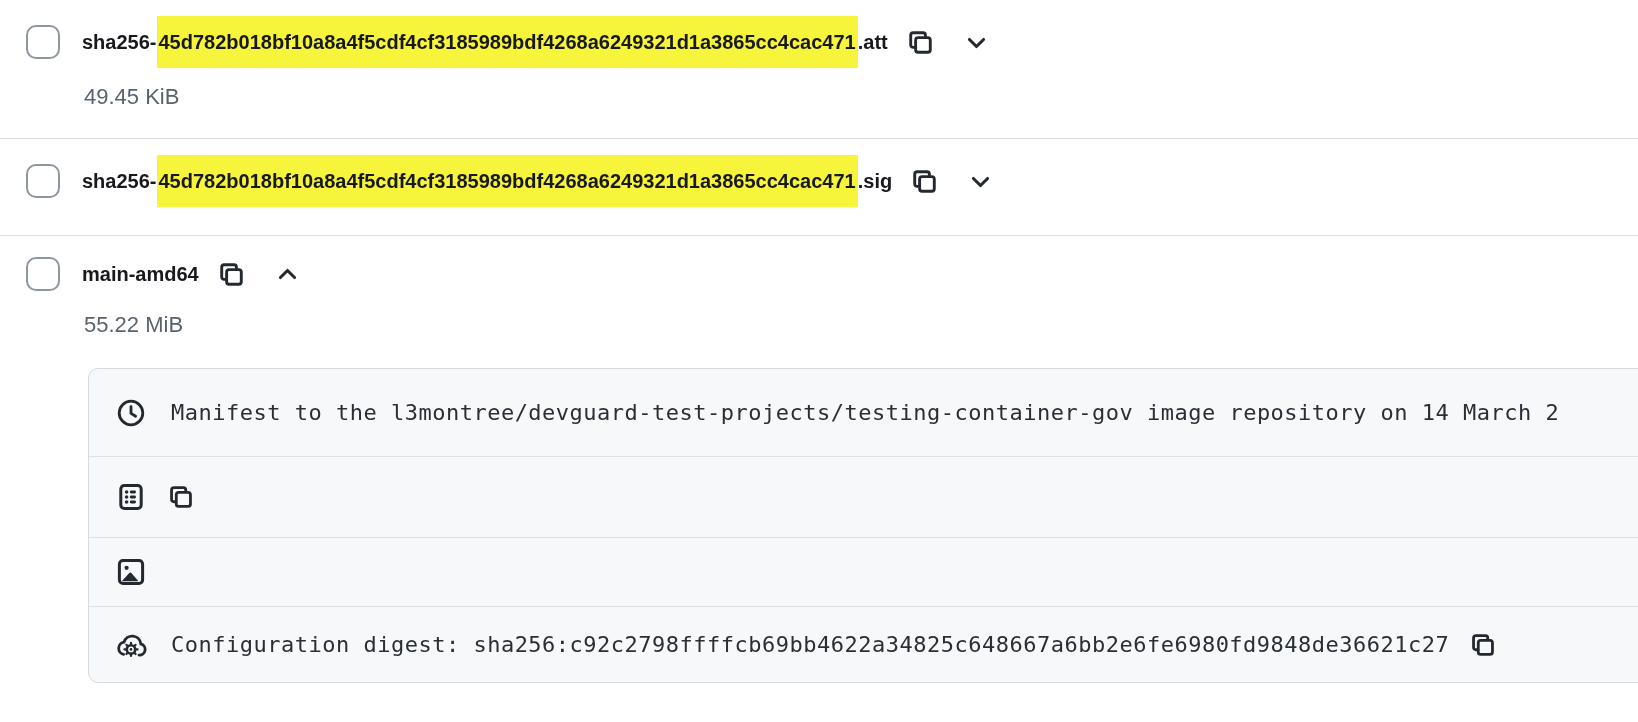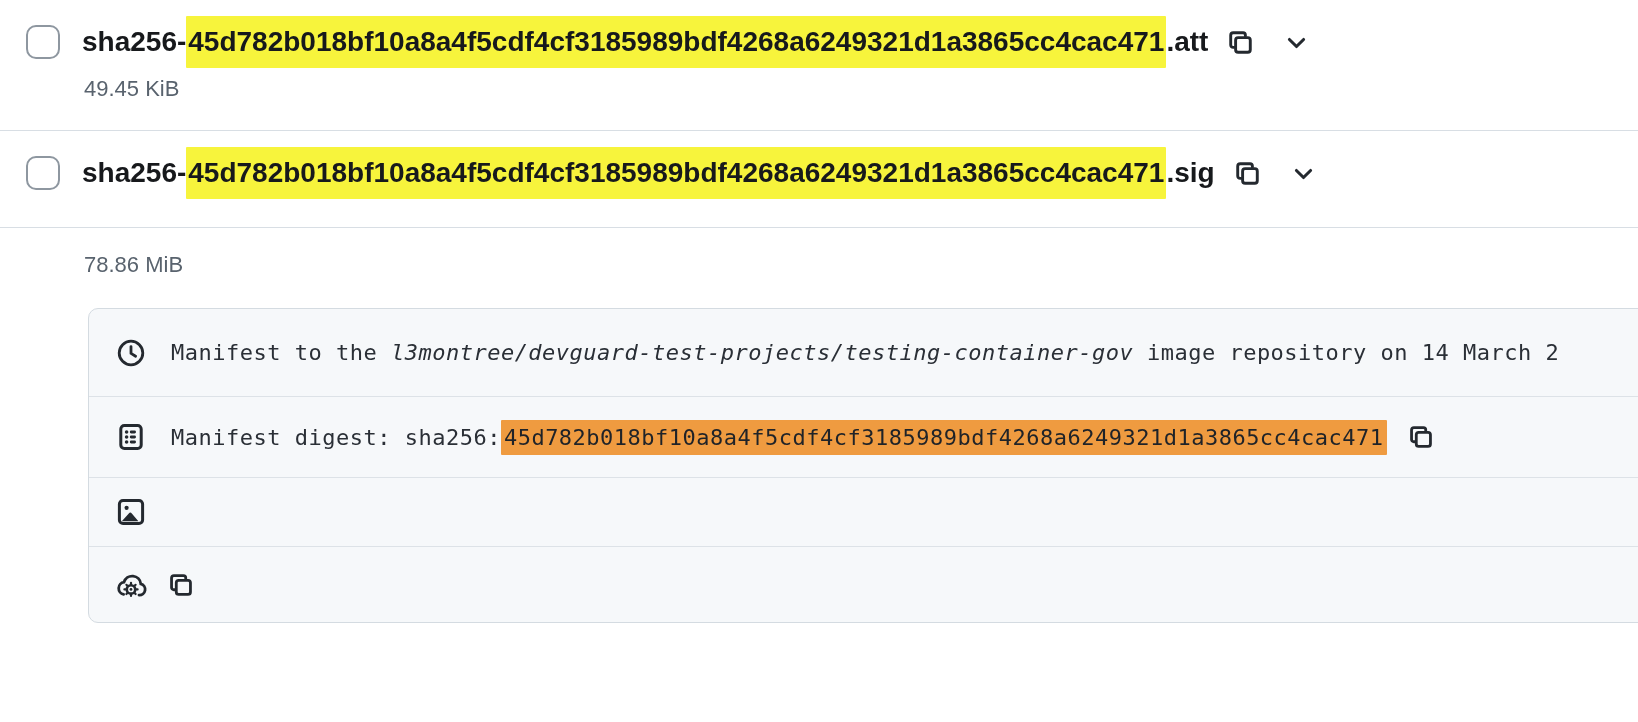--- a/index.html
+++ b/index.html
@@ -17,40 +17,40 @@
   .checkbox {
     width: 34px; height: 34px;
     margin-left: 26px; margin-right: 22px;
     border: 2px solid #8e97a0;
     border-radius: 10px;
     background: #ffffff;
     flex: 0 0 auto;
     cursor: pointer;
   }
   .title {
-    font-size: 28px; font-weight: 700; color: #17191c;
+    font-size: 20px; font-weight: 700; color: #17191c;
     line-height: 44px; white-space: nowrap;
     display: flex; align-items: center;
   }
   mark.yellow {
     background: #f7f43c; color: #17191c;
     padding: 4px 2px; border-radius: 1px;
   }
   .icon-btn {
     background: none; border: none; cursor: pointer;
     color: #24292f; display: inline-flex; align-items: center;
     padding: 0;
   }
   .copy-btn { margin-left: 18px; }
   .chev-btn { margin-left: 28px; }
   .copy-btn svg { width: 29px; height: 29px; }
   .chev-btn svg { width: 27px; height: 27px; }
 
   .size {
-    margin-left: 84px; margin-top: 8px;
+    margin-left: 84px; margin-top: 16px;
     font-size: 22px; line-height: 26px; color: #59636e;
   }
   .artifact .spacer { height: 28px; }
 
   .detail-panel {
     margin-left: 88px; margin-top: 30px;
     width: 1600px;
     background: #f6f8fa;
     border: 1px solid #d4dbe1;
     border-radius: 10px;
@@ -66,21 +66,21 @@
   .detail-row.r3 { height: 69px; }
   .detail-row.r4 { height: 76px; }
   .detail-icon { width: 32px; height: 32px; flex: 0 0 auto; color: #24292f; }
   .detail-icon svg { width: 32px; height: 32px; }
   .mono {
     margin-left: 24px;
     font-family: "DejaVu Sans Mono", monospace;
     font-size: 22px; letter-spacing: 0.5px;
     color: #2a2f36; white-space: nowrap;
   }
-  .mono .repo { font-style: italic; }
+  .mono .repo { }
   mark.orange {
     background: #ef9b40; color: #1f2328;
     padding: 5px 3px; border-radius: 1px;
   }
   .detail-row .copy-btn { margin-left: 20px; }
   .detail-row .copy-btn svg { width: 28px; height: 28px; }
 </style>
 </head>
 <body>
 
@@ -173,40 +173,55 @@
       <button class="icon-btn chev-btn">
         <svg viewBox="0 0 16 16">
             <use href="#icon-chevron-down"></use>
           </svg>
       </button>
     </div>
     <div class="spacer"></div>
   </section>
 
   <section class="artifact bordered">
-    <div class="size">78.86 MiB</div>
+    <div class="head">
+      <div class="checkbox" role="checkbox" aria-checked="false"></div>
+      <div class="title">
+          <span>main-amd64</span>
+        </div>
+      <button class="icon-btn copy-btn">
+        <svg viewBox="0 0 16 16">
+            <use href="#icon-copy"></use>
+          </svg>
+      </button>
+      <button class="icon-btn chev-btn">
+        <svg viewBox="0 0 16 16">
+            <use href="#icon-chevron-up"></use>
+          </svg>
+      </button>
+    </div>
+    <div class="size">55.22 MiB</div>
 
     <div class="detail-panel">
 
       <div class="detail-row r1">
         <span class="detail-icon">
           <svg viewBox="0 0 16 16">
               <use href="#icon-clock"></use>
             </svg>
         </span>
         <span class="mono"><span>Manifest to the </span><span class="repo">l3montree/devguard-test-projects/testing-container-gov</span><span> image repository on 14 March 2</span></span>
       </div>
 
       <div class="detail-row r2">
         <span class="detail-icon">
           <svg viewBox="0 0 16 16">
               <use href="#icon-log"></use>
             </svg>
         </span>
-        <span class="mono"><span>Manifest digest: sha256:</span><mark class="orange">45d782b018bf10a8a4f5cdf4cf3185989bdf4268a6249321d1a3865cc4cac471</mark></span>
         <button class="icon-btn copy-btn">
           <svg viewBox="0 0 16 16">
               <use href="#icon-copy"></use>
             </svg>
         </button>
       </div>
 
       <div class="detail-row r3">
         <span class="detail-icon">
           <svg viewBox="0 0 16 16">
@@ -214,20 +229,21 @@
             </svg>
         </span>
       </div>
 
       <div class="detail-row r4">
         <span class="detail-icon">
           <svg viewBox="0 0 16 16">
               <use href="#icon-gear-cloud"></use>
             </svg>
         </span>
+        <span class="mono">Configuration digest: sha256:c92c2798ffffcb69bb4622a34825c648667a6bb2e6fe6980fd9848de36621c27</span>
         <button class="icon-btn copy-btn">
           <svg viewBox="0 0 16 16">
               <use href="#icon-copy"></use>
             </svg>
         </button>
       </div>
 
     </div>
   </section>
 

